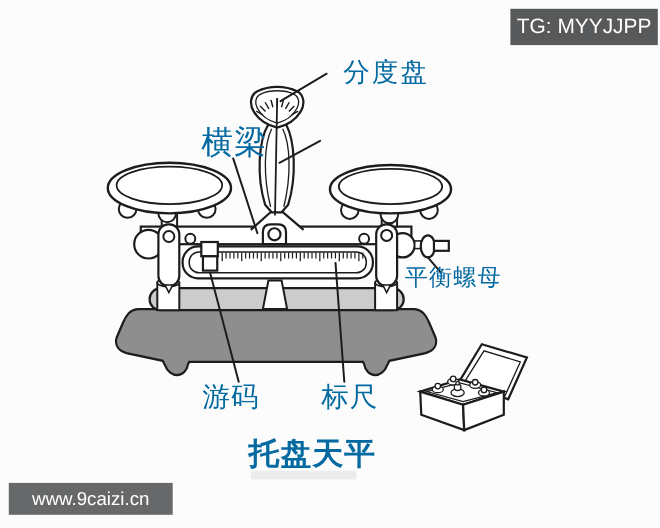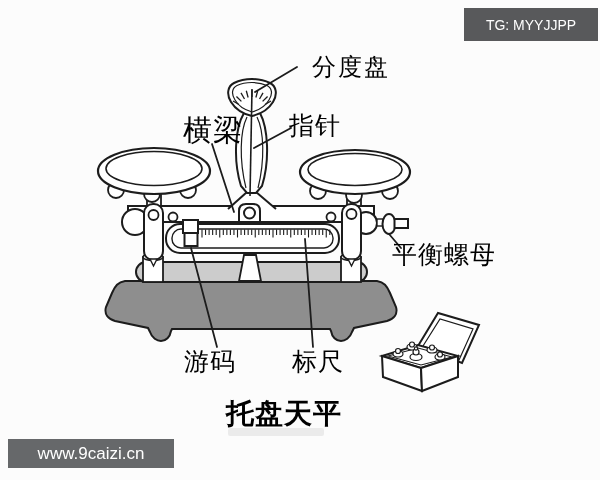--- a/index.html
+++ b/index.html
@@ -3,37 +3,37 @@
 <meta charset="utf-8">
 <style>
   html,body{margin:0;padding:0;background:#ffffff;}
   .stage{
     position:relative;width:600px;height:480px;overflow:hidden;
     background:var(--bg,#fcfcfc);
     font-family:"Liberation Serif","DejaVu Serif",serif;
   }
   .stage svg{position:absolute;left:0;top:0;}
   .cn-label{
-    position:absolute;color:#000000;line-height:1;white-space:nowrap;
+    position:absolute;color:#0369a1;line-height:1;white-space:nowrap;
     font-family:"Liberation Serif","DejaVu Serif",serif;
   }
   .lbl-dial   {left:312px;top:55px; font-size:24px;letter-spacing:2px;}
   .lbl-beam   {left:183px;top:116px;font-size:29px;letter-spacing:1px;}
   .lbl-pointer{left:289px;top:113px;font-size:25px;letter-spacing:1px;}
-  .lbl-nut    {left:392px;top:242px;font-size:25px;letter-spacing:1px;}
+  .lbl-nut    {left:368px;top:242px;font-size:21px;letter-spacing:1px;}
   .lbl-rider  {left:184px;top:349px;font-size:25px;letter-spacing:1px;}
   .lbl-ruler  {left:292px;top:349px;font-size:25px;letter-spacing:1px;}
   .lbl-title  {left:226px;top:400px;font-size:28px;font-weight:700;letter-spacing:1px;}
   .title-smudge{position:absolute;left:228px;top:428px;width:96px;height:8px;background:#ebebeb;border-radius:2px;}
   .wm{
     position:absolute;display:flex;align-items:center;justify-content:center;
     color:#ffffff;font-family:"Liberation Sans","DejaVu Sans",sans-serif;
   }
-  .wm-top{left:464px;top:8px;width:134px;height:33px;background:var(--wm-top-bg,#58595b);font-size:14px;}
-  .wm-bottom{left:8px;top:439px;width:166px;height:29px;background:var(--wm-bot-bg,#66686a);font-size:17px;}
+  .wm-top{left:464px;top:8px;width:134px;height:33px;background:var(--wm-top-bg,#58595b);font-size:19px;}
+  .wm-bottom{left:8px;top:439px;width:149px;height:29px;background:var(--wm-bot-bg,#66686a);font-size:17px;}
   .stroke{stroke:var(--line,#1c1c1c);fill:none;}
 </style>
 </head>
 <body>
 
 <div class="stage">
 
   <svg id="diagram-svg" width="600" height="480" viewBox="0 0 600 480">
 
     <g>
@@ -202,21 +202,20 @@
       <line x1="212" y1="144" x2="234" y2="212"></line>
       <line x1="291" y1="128" x2="254" y2="148"></line>
       <line x1="389" y1="234" x2="401" y2="248"></line>
       <line x1="191" y1="248" x2="217" y2="347"></line>
       <line x1="305" y1="239" x2="313" y2="347"></line>
     </g>
   </svg>
 
   <div class="cn-label lbl-dial">分度盘</div>
   <div class="cn-label lbl-beam">横梁</div>
-  <div class="cn-label lbl-pointer">指针</div>
   <div class="cn-label lbl-nut">平衡螺母</div>
   <div class="cn-label lbl-ruler">标尺</div>
   <div class="cn-label lbl-rider">游码</div>
   <div class="cn-label lbl-title">托盘天平</div>
   <div class="title-smudge"></div>
 
   <div class="wm wm-top">TG: MYYJJPP</div>
   <div class="wm wm-bottom">www.9caizi.cn</div>
 </div>
 

